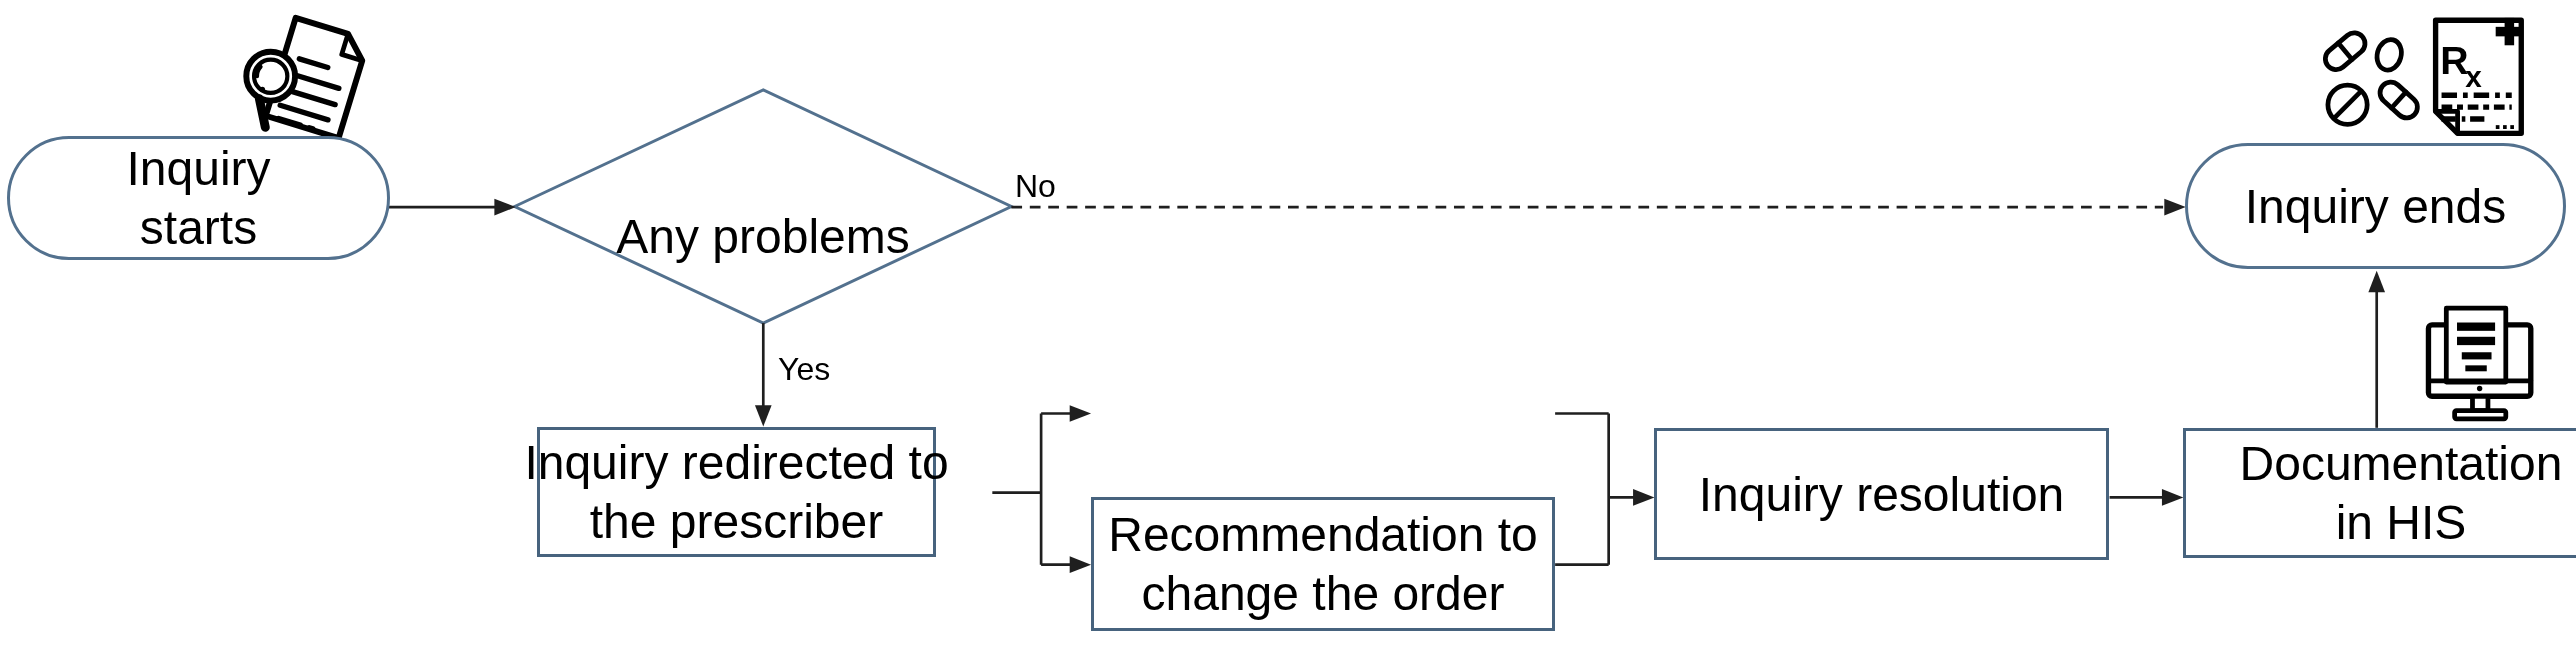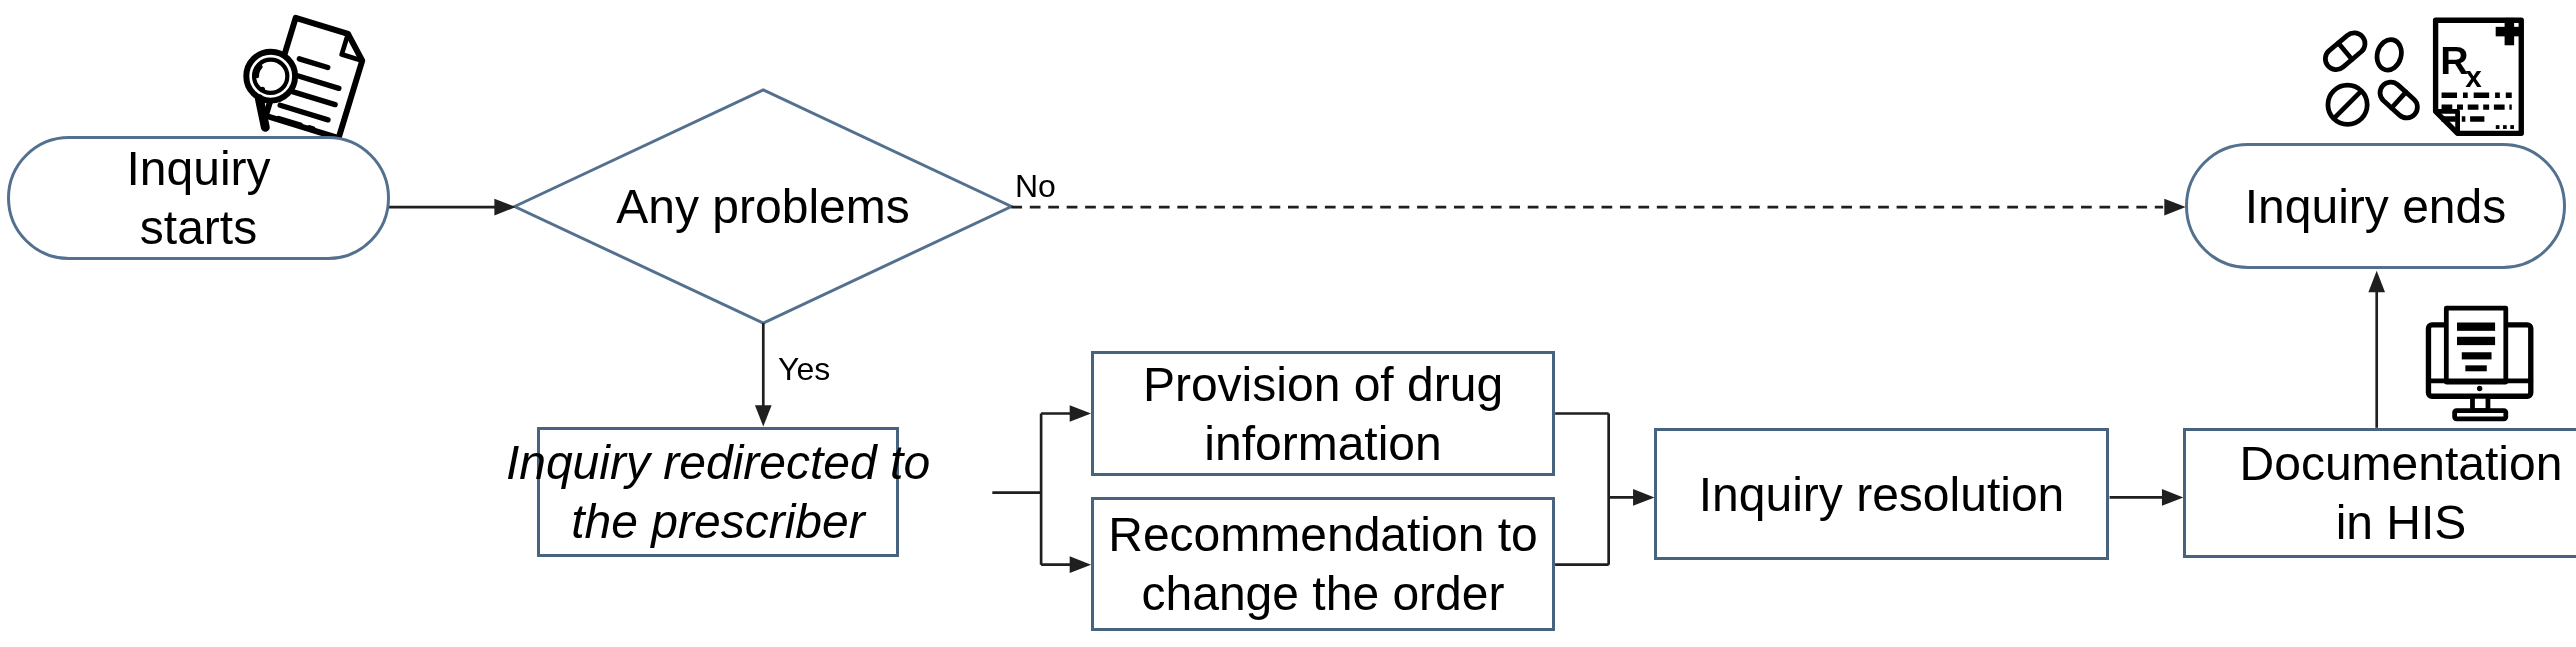--- a/index.html
+++ b/index.html
@@ -14,27 +14,27 @@
   #wires{position:absolute;left:0;top:0;width:2576px;height:648px;}
   .node{
     position:absolute;box-sizing:border-box;
     background:#fff;border:3px solid #47637e;
     display:flex;flex-direction:column;align-items:center;justify-content:center;
     text-align:center;font-size:48px;line-height:59px;white-space:nowrap;
   }
   .terminator{border-radius:71px;border-color:#53718e;}
   .diamond-text{
     position:absolute;box-sizing:border-box;background:transparent;border:none;
-    display:flex;flex-direction:row;align-items:center;justify-content:center;
+    display:flex;flex-direction:row;align-items:flex-end;justify-content:center;
     text-align:center;font-size:48px;line-height:59px;white-space:nowrap;
   }
   .edge-label{position:absolute;font-size:32px;line-height:38px;white-space:nowrap;}
   
   #n-start        {left:7px;    top:136px; width:383px; height:124px;justify-content:center;}
-  #n-redirect     {left:537px;  top:427px; width:362px; height:130px;font-style:italic;}
+  #n-redirect     {left:537px;  top:427px; width:399px; height:130px;}
   #n-provision    {left:1091px; top:351px; width:464px; height:125px;}
   #n-recommend    {left:1091px; top:497px; width:464px; height:134px;text-align:center;}
   #n-resolution   {left:1654px; top:428px; width:455px; height:132px;}
   #n-documentation{left:2183px; top:428px; width:436px; height:130px;}
   #n-end          {left:2185px; top:143px; width:381px; height:126px;}
   #t-decision     {left:555px;  top:147px; width:416px; height:119px;}
   #lbl-yes        {left:778px; top:326px;margin-top:24px;}
   #lbl-no         {left:1015px; top:167px;}
 </style>
 </head>
@@ -146,24 +146,20 @@
 
   <div class="diamond-text" id="t-decision">
     <div>Any problems</div>
   </div>
 
   <div class="node" id="n-redirect">
     <div>Inquiry redirected to</div>
     <div>the prescriber</div>
   </div>
 
-  <div class="node" id="n-provision">
-    <div>Provision of drug</div>
-    <div>information</div>
-  </div>
 
   <div class="node" id="n-recommend">
     <div>Recommendation to</div>
     <div>change the order</div>
   </div>
 
   <div class="node" id="n-resolution">
     <div>Inquiry resolution</div>
   </div>
 

